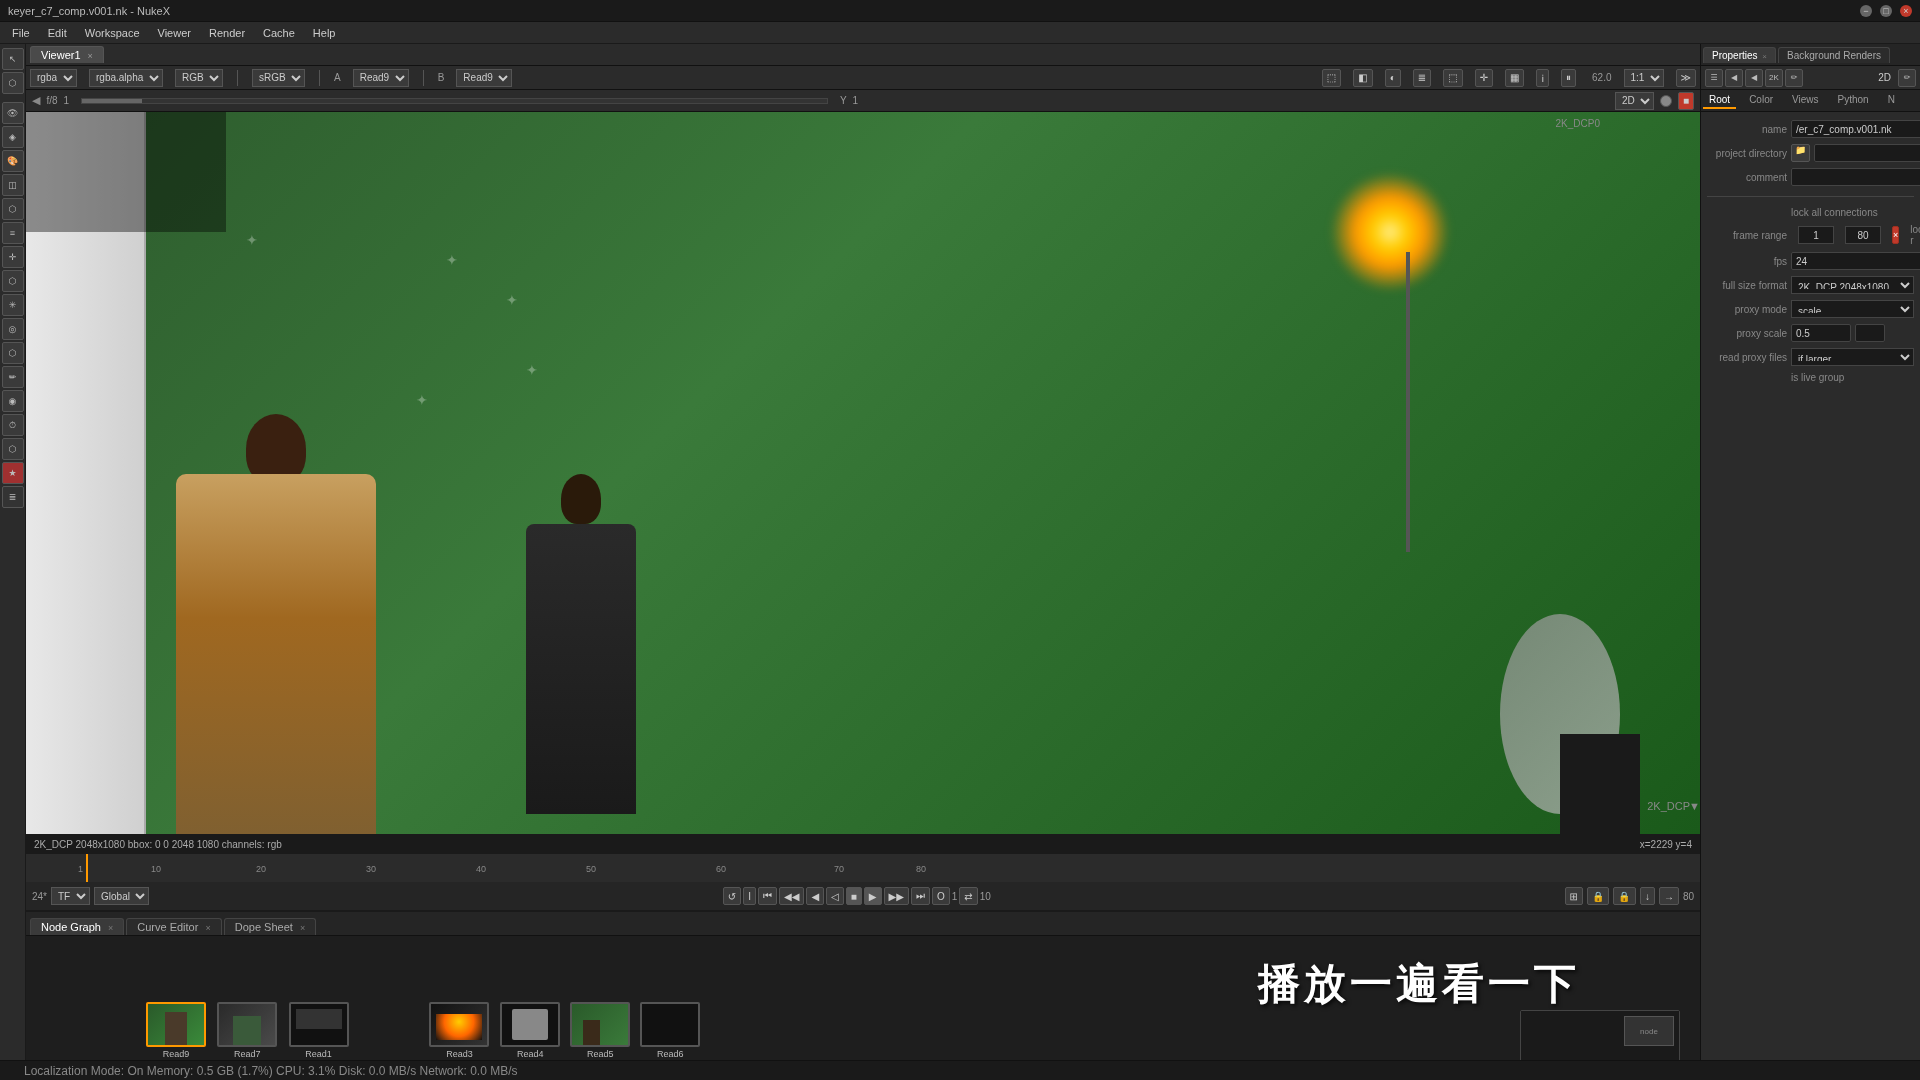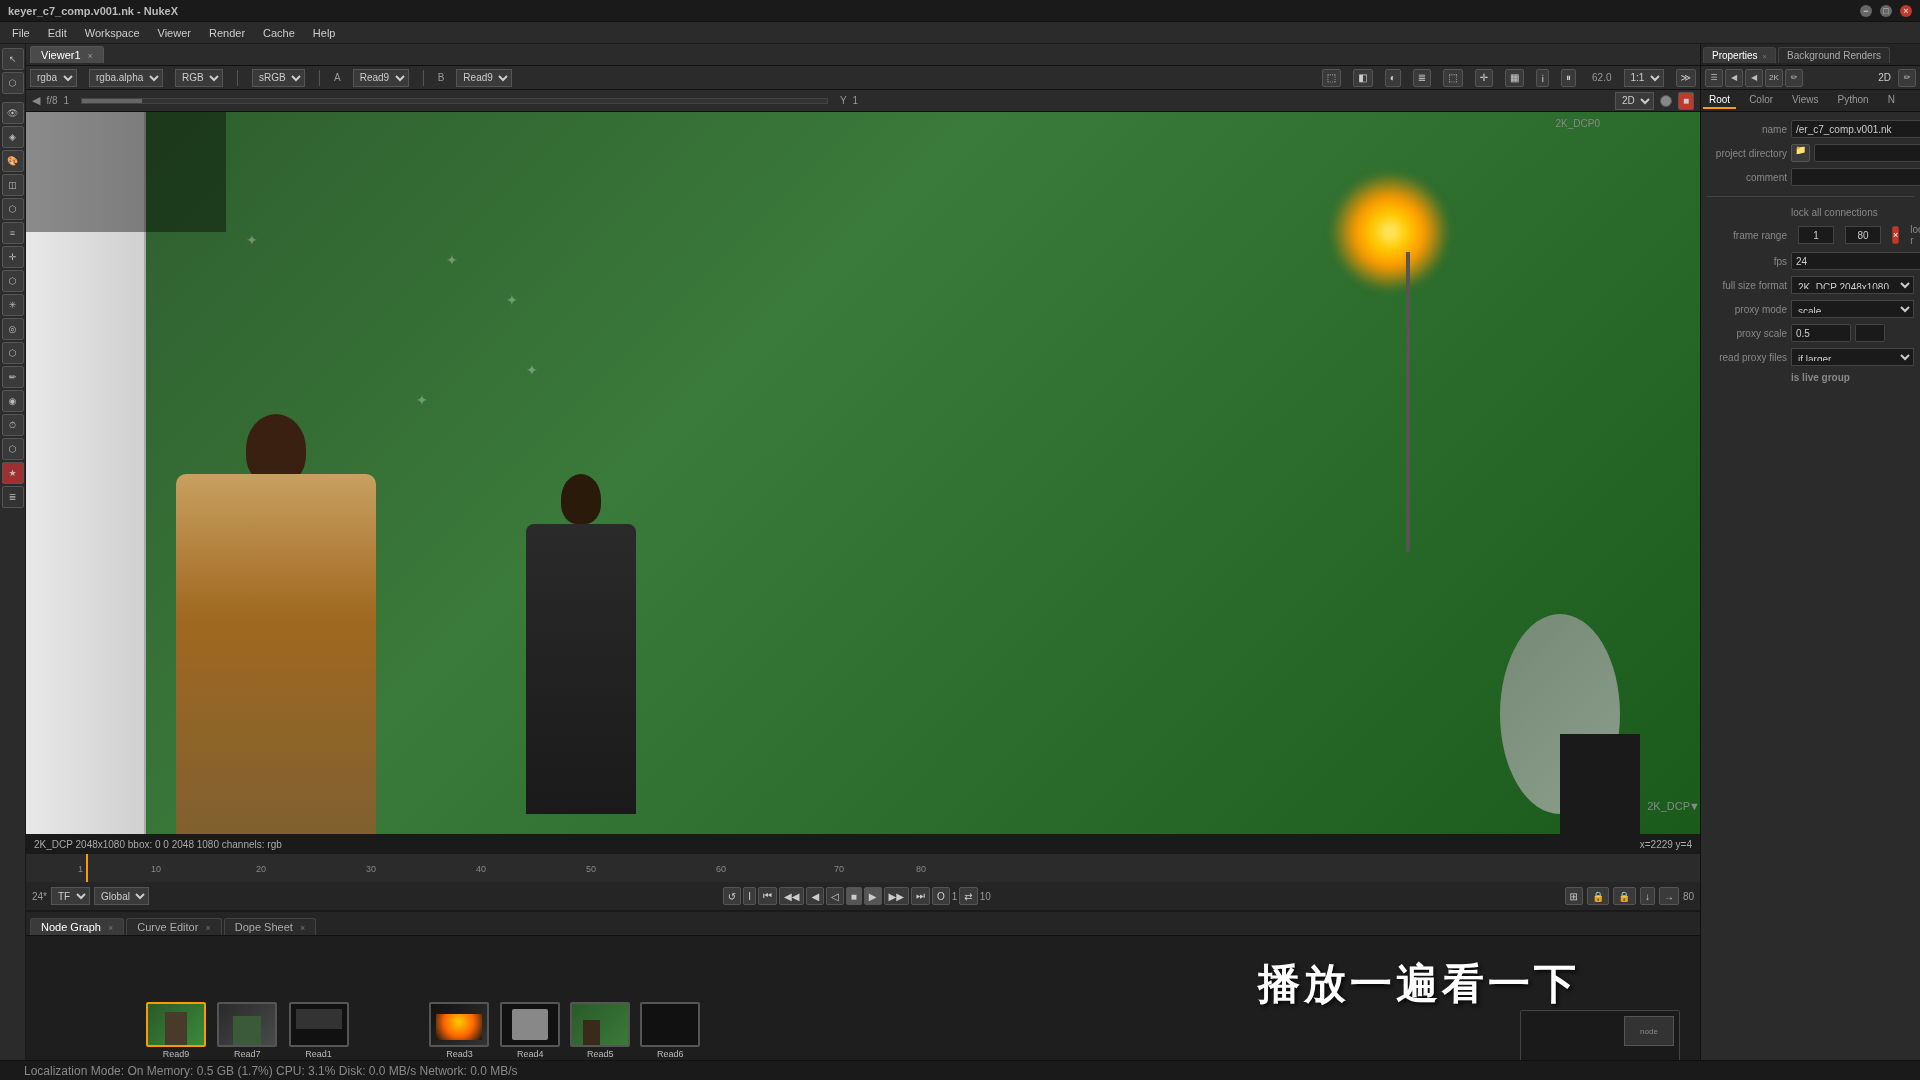--- a/index.html
+++ b/index.html
@@ -16,21 +16,20 @@
 
     
     #titlebar {
       height: 22px;
       background: #1a1a1a;
       display: flex;
       align-items: center;
       justify-content: space-between;
       padding: 0 8px;
       border-bottom: 1px solid #111;
-      font-weight: bold;
     }
     #titlebar-title { color: #bbb; font-size: 11px; }
     #titlebar-controls { display: flex; gap: 8px; }
     .title-btn { width: 12px; height: 12px; border-radius: 50%; cursor: pointer; font-size: 9px; display: flex; align-items: center; justify-content: center; }
     .title-btn.minimize { background: #666; }
     .title-btn.maximize { background: #666; }
     .title-btn.close { background: #c0392b; }
 
     
     #menubar {
@@ -1052,21 +1051,21 @@
 
       <div class="field-row">
         <span class="field-label">read proxy files</span>
         <select class="field-select">
           <option>if larger</option>
         </select>
       </div>
 
       <div class="field-row">
         <span class="field-label"></span>
-        <span style="flex:1;color:#888;font-size:10px;font-weight:bold;">is live group</span>
+        <span style="flex:1;color:#888;font-size:10px;">is live group</span>
       </div>
 
     </div>
   </div>
 
 </div>
 
 <div id="status-bar">
   <span>Localization Mode: On  Memory: 0.5 GB (1.7%)  CPU: 3.1%  Disk: 0.0 MB/s  Network: 0.0 MB/s</span>
 </div>

